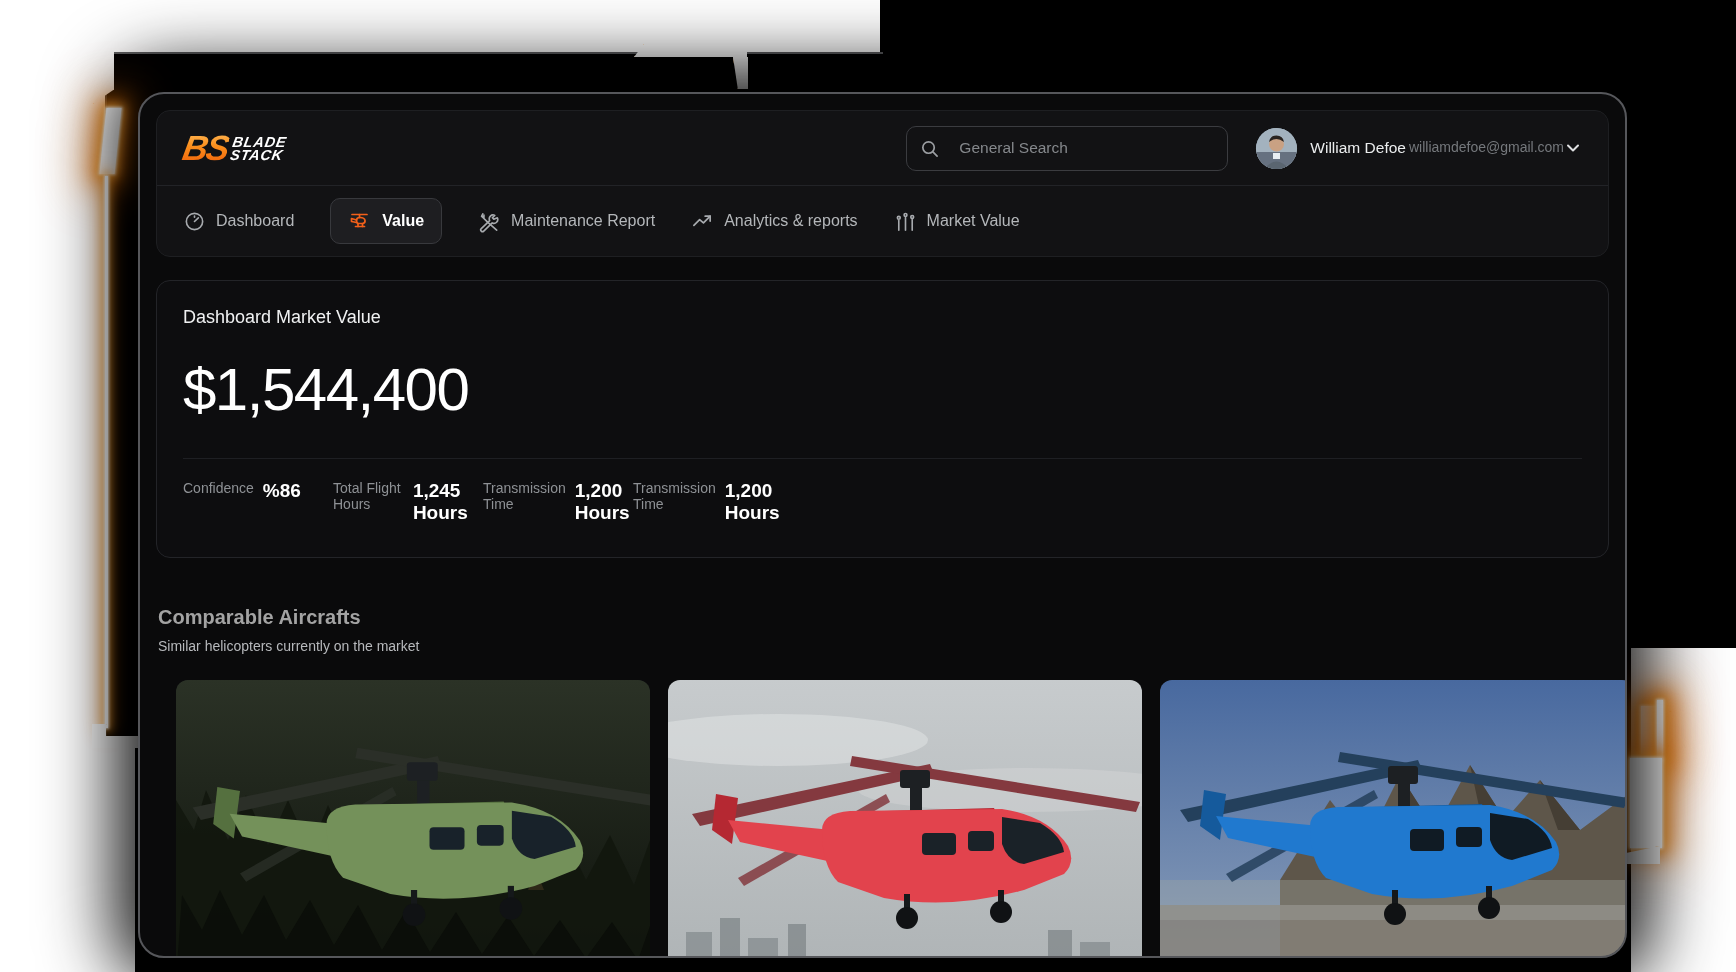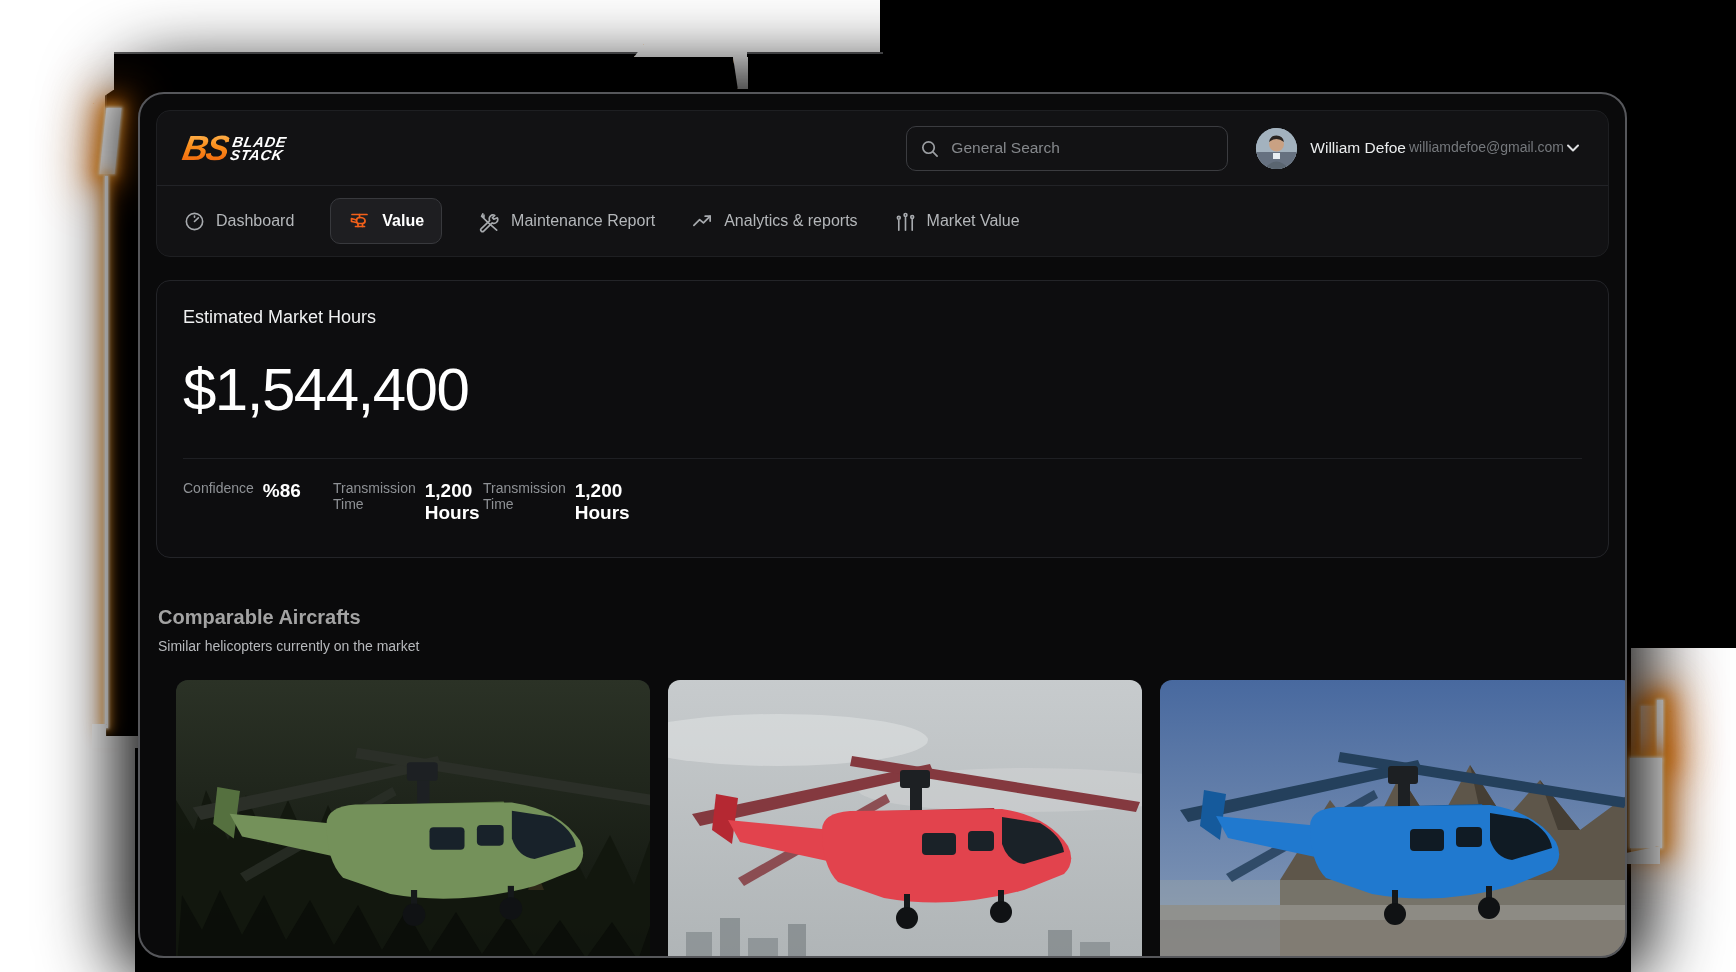--- a/index.html
+++ b/index.html
@@ -36,21 +36,21 @@
   
   .top-panel{position:absolute;left:16px;right:16px;top:16px;background:#121214;border:1px solid #1e1f22;border-radius:14px;}
   .header-row{display:flex;align-items:center;height:74px;padding:0 26px;}
   .logo{display:flex;align-items:center;gap:4px;transform:skewX(-10deg);cursor:pointer;}
   .logo-abbr{font-size:35px;font-weight:800;font-style:italic;letter-spacing:-2px;
     background:linear-gradient(180deg,#ffc163 0%,#fb8f1d 45%,#ee5a06 100%);
     -webkit-background-clip:text;background-clip:text;-webkit-text-fill-color:transparent;}
   .logo-words{display:flex;flex-direction:column;line-height:13.5px;margin-top:2px;}
   .logo-words span{color:#fff;font-weight:800;font-style:italic;font-size:14.5px;letter-spacing:.8px;}
   .header-spacer{flex:1;}
-  .search{display:flex;gap:10px;width:322px;height:45px;border:1px solid #3b3c40;border-radius:10px;padding:0 13px;background:transparent;}
+  .search{display:flex;gap:18px;width:322px;height:45px;border:1px solid #3b3c40;border-radius:10px;padding:0 13px;background:transparent;}
   .search input{flex:1;background:transparent;border:none;outline:none;color:#d6d7d9;font-size:15.5px;}
   .search input::placeholder{color:#85888c;}
   .profile{display:flex;align-items:center;margin-left:28px;min-width:258px;cursor:pointer;}
   .avatar{width:41px;height:41px;border-radius:50%;overflow:hidden;flex:none;background:#9db0bf;}
   .profile-texts{display:flex;flex-direction:row;gap:3px;margin-left:13px;}
   .profile-name{color:#ebedee;font-size:15.5px;font-weight:500;}
   .profile-email{color:#75787c;font-size:14px;}
   .chevron{margin-left:auto;display:flex;align-items:center;}
   .divider-h{height:1px;background:#222327;}
   .nav-row{display:flex;align-items:center;height:70px;padding:0 26px;gap:36px;}
@@ -196,27 +196,31 @@
               <line x1="19" y1="21" x2="19" y2="10"></line>
                 <circle cx="19" cy="7.2" r="1.5"></circle>
             </svg>
           </span>
           <span>Market Value</span>
         </div>
       </div>
     </div>
 
     <div class="value-card">
-      <div class="vc-title">Estimated Market Hours</div>
+      <div class="vc-title">Dashboard Market Value</div>
       <div class="vc-value">$1,544,400</div>
       <div class="vc-divider"></div>
       <div class="vc-stats">
         <div class="vc-stat">
           <span class="vc-stat-label">Confidence</span>
           <span class="vc-stat-value">%86</span>
+        </div>
+        <div class="vc-stat">
+          <span class="vc-stat-label">Total Flight Hours</span>
+          <span class="vc-stat-value">1,245 Hours</span>
         </div>
         <div class="vc-stat">
           <span class="vc-stat-label">Transmission Time</span>
           <span class="vc-stat-value">1,200 Hours</span>
         </div>
         <div class="vc-stat">
           <span class="vc-stat-label">Transmission Time</span>
           <span class="vc-stat-value">1,200 Hours</span>
         </div>
       </div>

